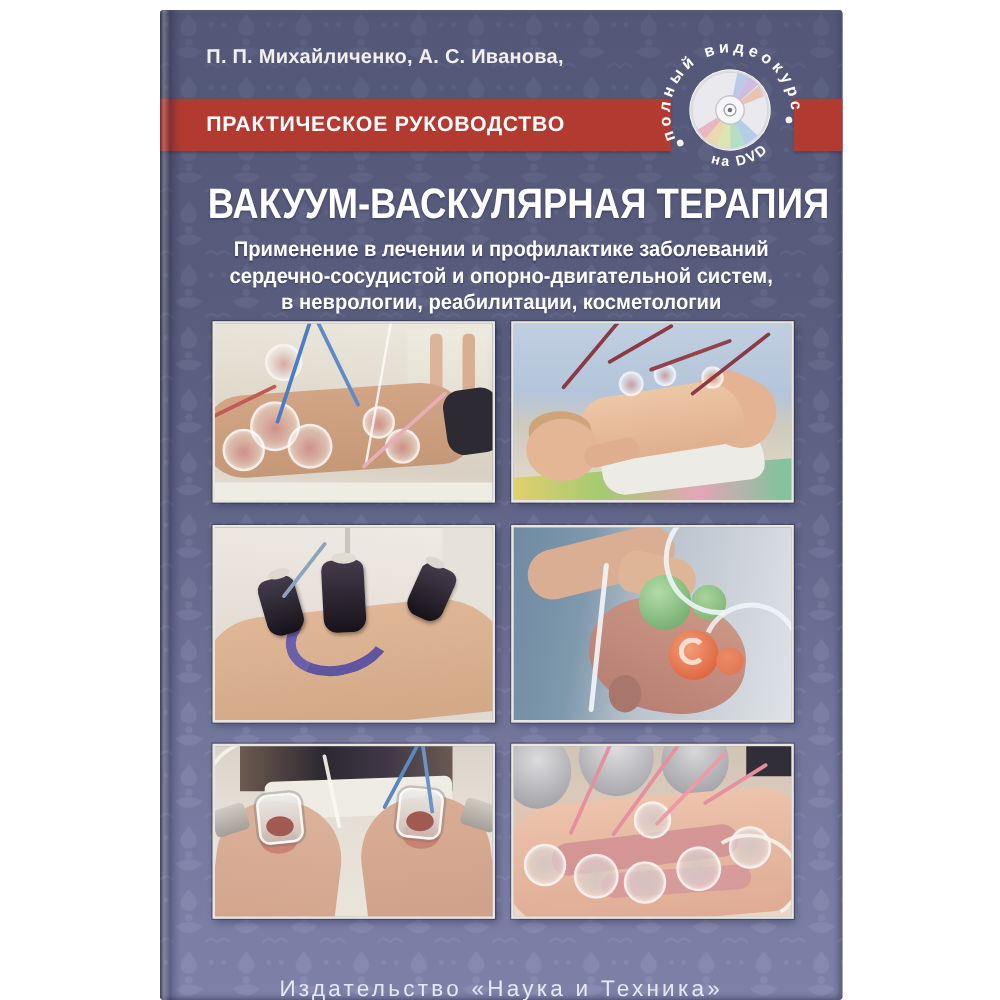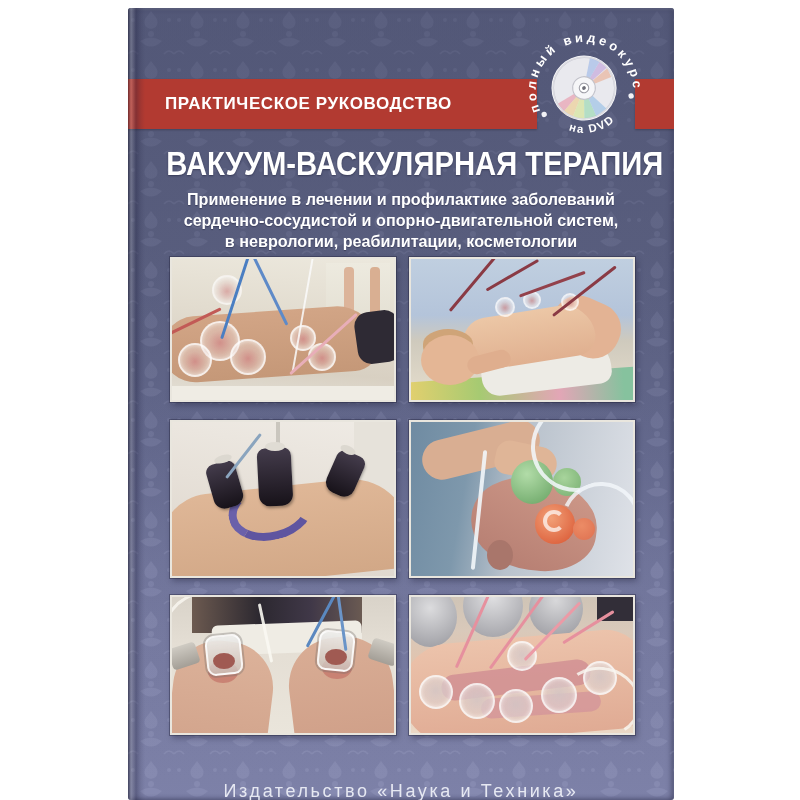--- a/index.html
+++ b/index.html
@@ -20,21 +20,21 @@
           pointer-events:none; }
   .damask { position:absolute; left:0; top:0; z-index:1; }
   .dim { position:absolute; inset:0; z-index:2;
          background:linear-gradient(180deg, rgba(80,85,116,.55) 0%, rgba(80,85,116,.3) 38%,
                      rgba(110,114,150,.05) 70%, rgba(0,0,0,0) 100%); }
   .layer { position:absolute; inset:0; z-index:5; }
 
   
   .authors { position:absolute; left:37px; top:26px; color:#f2f0ec;
              font-size:16px; font-weight:bold; line-height:23px; letter-spacing:.2px; }
-  .band { position:absolute; top:71px; height:50px; background:#b23a31;
+  .band { position:absolute; top:71px; height:42px; background:#b23a31;
           box-shadow:0 1px 2px rgba(0,0,0,.25); }
   .band.left  { left:0; width:409px; display:flex; align-items:center; }
   .band.right { left:507px; width:39px; }
   .band-label { padding-left:37px; color:#ffffff; font-weight:bold; font-size:17px; letter-spacing:.6px; }
 
   .badge { position:absolute; left:394px; top:18px; width:124px; height:124px;
            transform:rotate(-12deg); z-index:7; }
   .badge svg { overflow:visible; width:124px; height:124px; }
   .badge-arc { fill:#ffffff; font-weight:bold; font-size:12.5px; letter-spacing:3.2px;
                font-family:"Liberation Sans","DejaVu Sans",sans-serif; }
@@ -94,20 +94,21 @@
         </g>
       </pattern>
     </defs>
     <rect width="546" height="792" fill="url(#dmk)" opacity="0.17"></rect>
   </svg>
   <div class="dim"></div>
 
   <div class="layer">
 
     <div class="authors">
+      <div>П. П. Михайличенко, А. С. Иванова,</div>
     </div>
 
     <div class="band left">
       <span class="band-label">ПРАКТИЧЕСКОЕ РУКОВОДСТВО</span>
     </div>
     <div class="band right"></div>
 
     <div class="badge">
       <svg viewBox="0 0 120 120">
         <defs>

